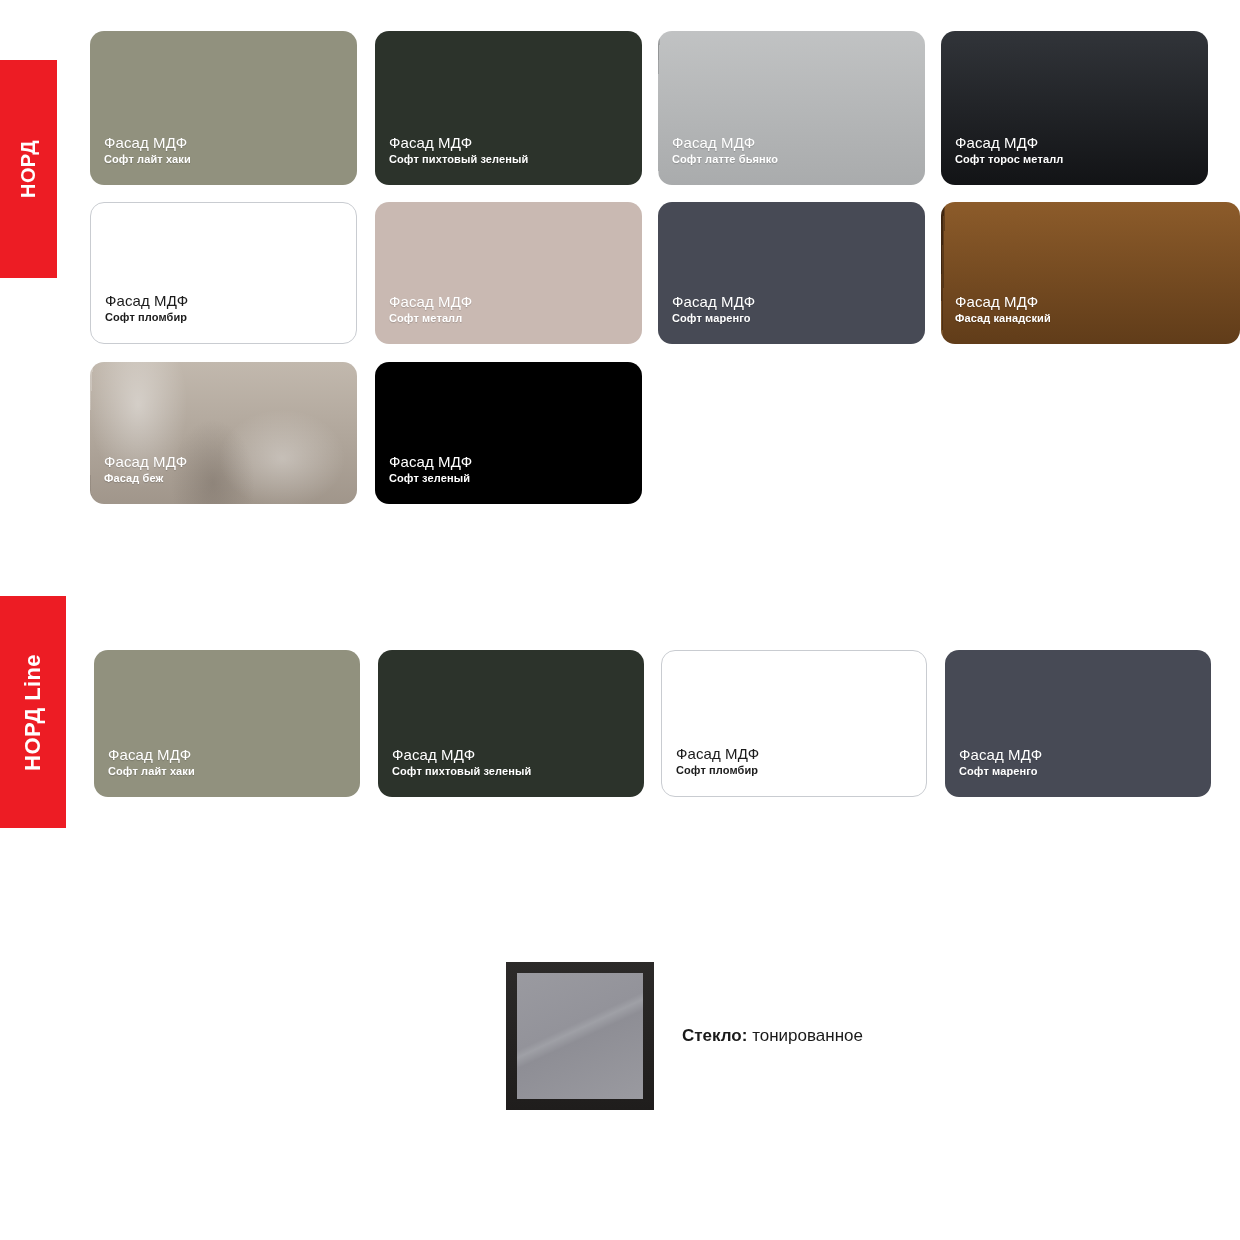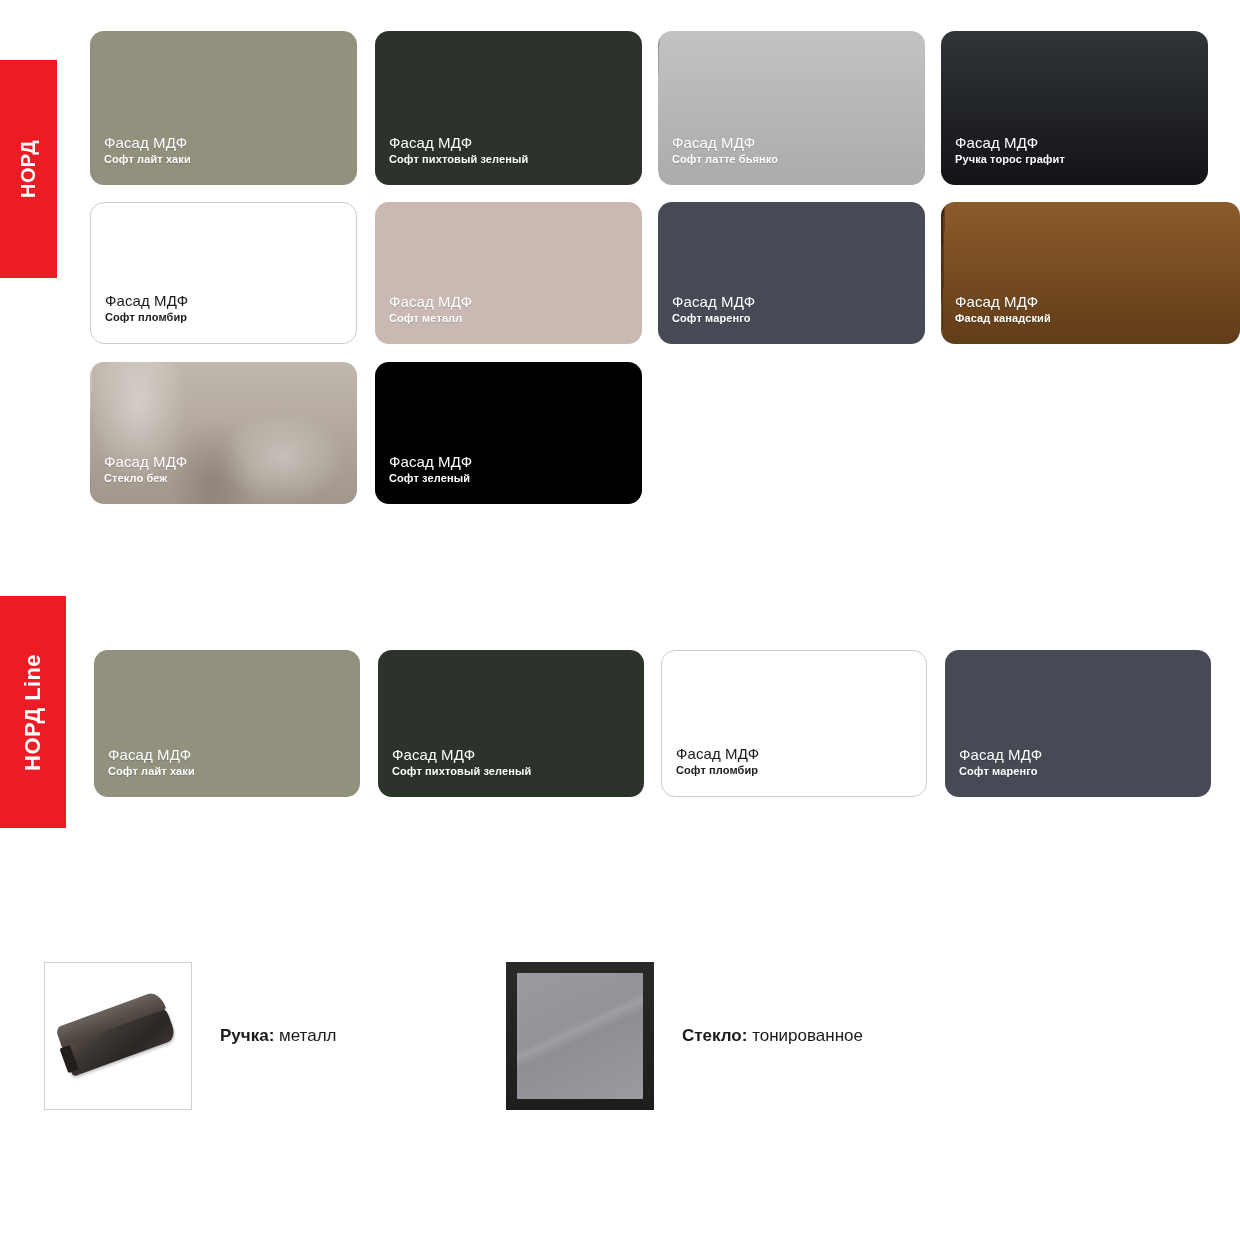--- a/index.html
+++ b/index.html
@@ -171,21 +171,21 @@
   <div class="swatch tex-toros-bianco" style="left:658px;top:31px;width:267px;height:154px;">
     <div class="caption">
       <span class="cap-title">Фасад МДФ</span>
       <span class="cap-sub">Софт латте бьянко</span>
     </div>
   </div>
 
   <div class="swatch tex-toros-graphite" style="left:941px;top:31px;width:267px;height:154px;">
     <div class="caption">
       <span class="cap-title">Фасад МДФ</span>
-      <span class="cap-sub">Ручка торос графит</span>
+      <span class="cap-sub">Софт торос металл</span>
     </div>
   </div>
 
   <div class="swatch light-card" style="left:90px;top:202px;width:267px;height:142px;background-color:#ffffff;">
     <div class="caption">
       <span class="cap-title">Фасад МДФ</span>
       <span class="cap-sub">Софт пломбир</span>
     </div>
   </div>
 
@@ -206,21 +206,21 @@
   <div class="swatch tex-walnut" style="left:941px;top:202px;width:299px;height:142px;">
     <div class="caption">
       <span class="cap-title">Фасад МДФ</span>
       <span class="cap-sub">Фасад канадский</span>
     </div>
   </div>
 
   <div class="swatch tex-stone-beige" style="left:90px;top:362px;width:267px;height:142px;">
     <div class="caption">
       <span class="cap-title">Фасад МДФ</span>
-      <span class="cap-sub">Стекло беж</span>
+      <span class="cap-sub">Фасад беж</span>
     </div>
   </div>
 
   <div class="swatch" style="left:375px;top:362px;width:267px;height:142px;background-color:#000000;">
     <div class="caption">
       <span class="cap-title">Фасад МДФ</span>
       <span class="cap-sub">Софт зеленый</span>
     </div>
   </div>
 
@@ -249,29 +249,20 @@
     </div>
   </div>
 
   <div class="swatch" style="left:945px;top:650px;width:266px;height:147px;background-color:#474a55;">
     <div class="caption">
       <span class="cap-title">Фасад МДФ</span>
       <span class="cap-sub">Софт маренго</span>
     </div>
   </div>
 
-  <div class="note" style="left:44px;top:962px;">
-    <div class="note-thumb" id="handle-thumb" style="width:148px;height:148px;">
-      <div class="handle-shape"></div>
-    </div>
-    <div class="note-text">
-      <b>Ручка:</b>
-      <span>металл</span>
-    </div>
-  </div>
 
   <div class="note" style="left:474px;top:962px;margin-left:32px;">
     <div class="note-thumb" id="glass-thumb" style="width:148px;height:148px;">
       <div class="glass-pane"></div>
     </div>
     <div class="note-text">
       <b>Стекло:</b>
       <span>тонированное</span>
     </div>
   </div>

